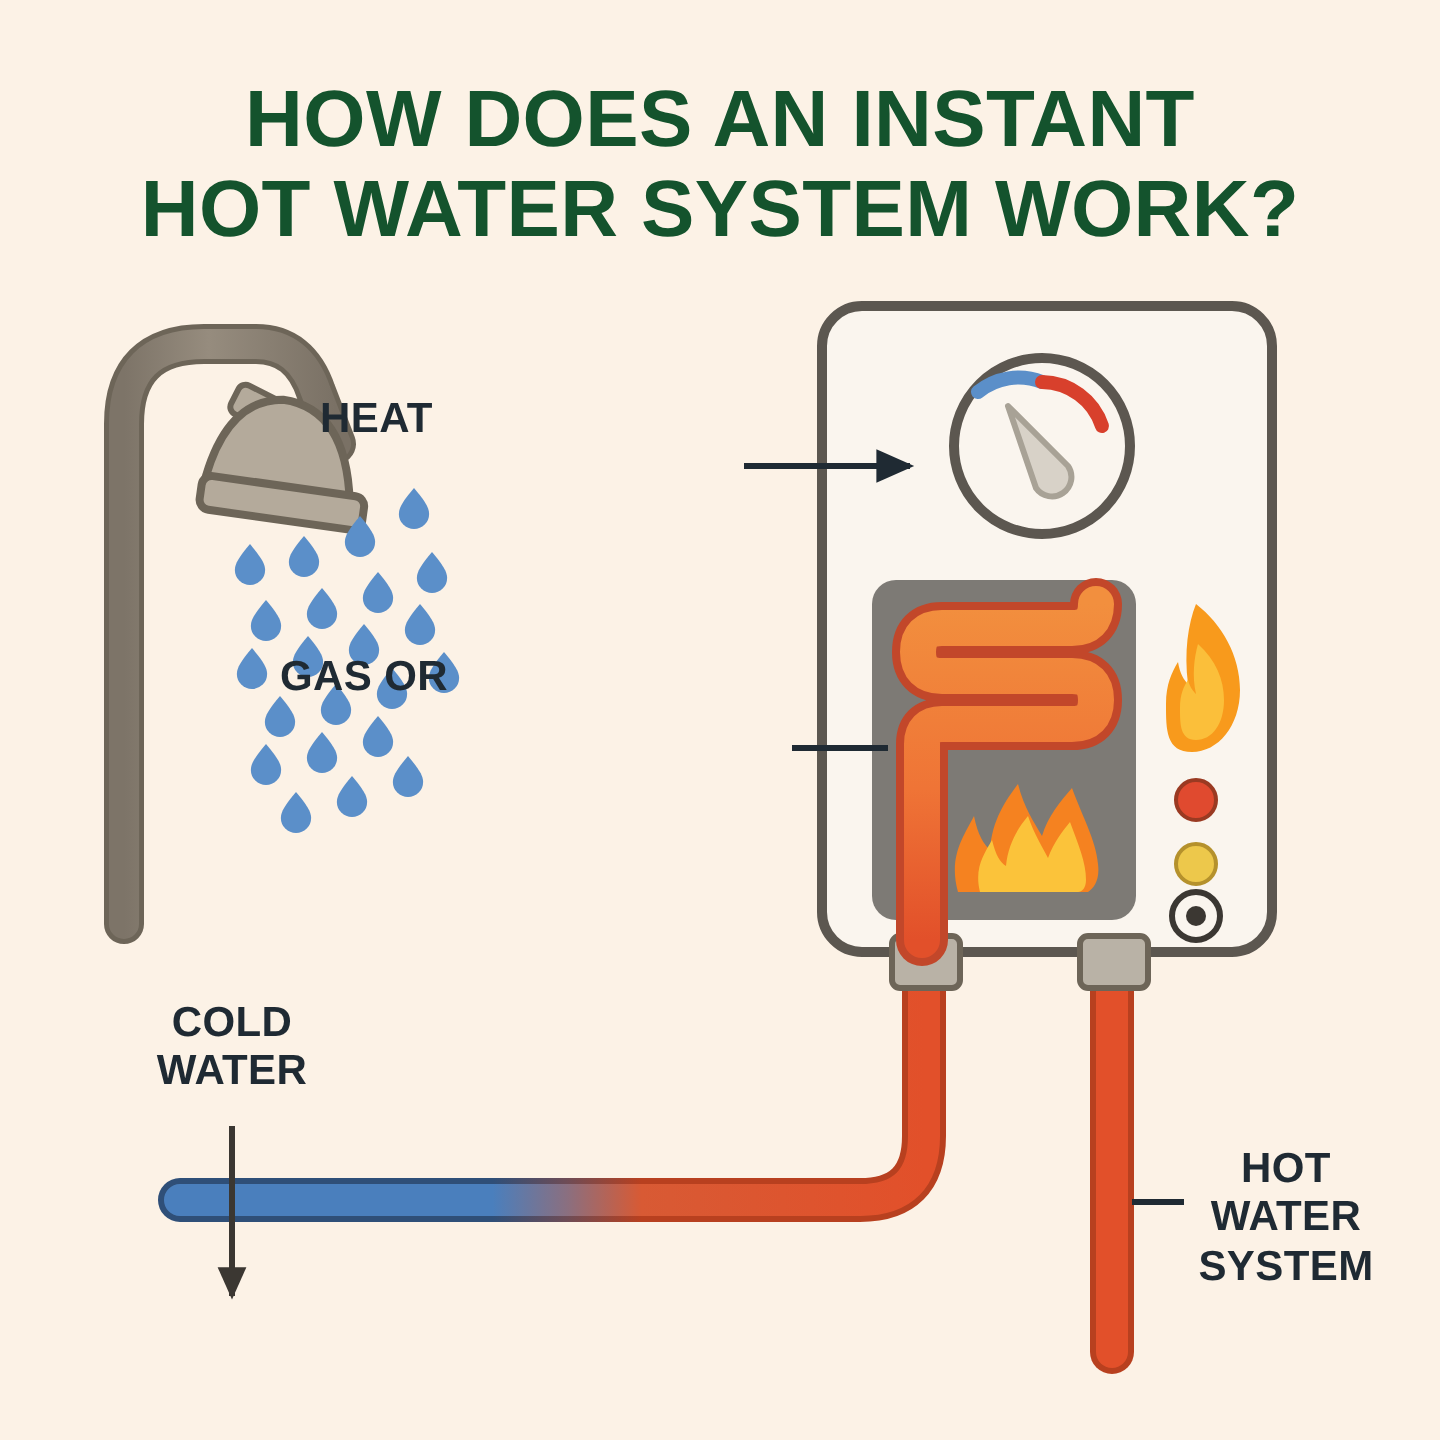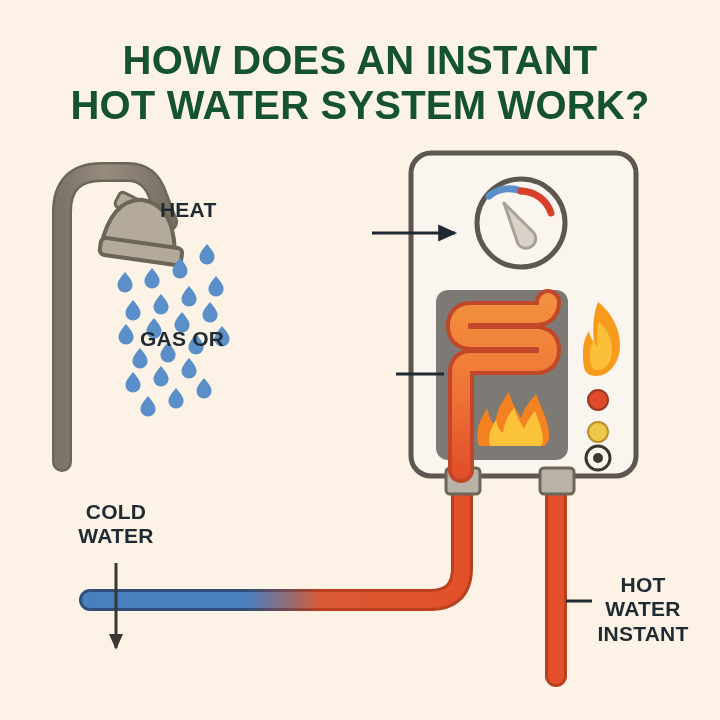--- a/index.html
+++ b/index.html
@@ -281,16 +281,16 @@
   </div>
 
   <div class="callout center" style="left:56px; top:500px; width:120px;">
     <span class="line">COLD</span>
     <span class="line">WATER</span>
   </div>
 
   <div class="callout center" style="left:588px; top:573px; width:110px;text-align:center;">
     <span class="line">HOT</span>
     <span class="line">WATER</span>
-    <span class="line">INSTANT</span>
+    <span class="line">SYSTEM</span>
   </div>
 
 </div>
 
 </body></html>

